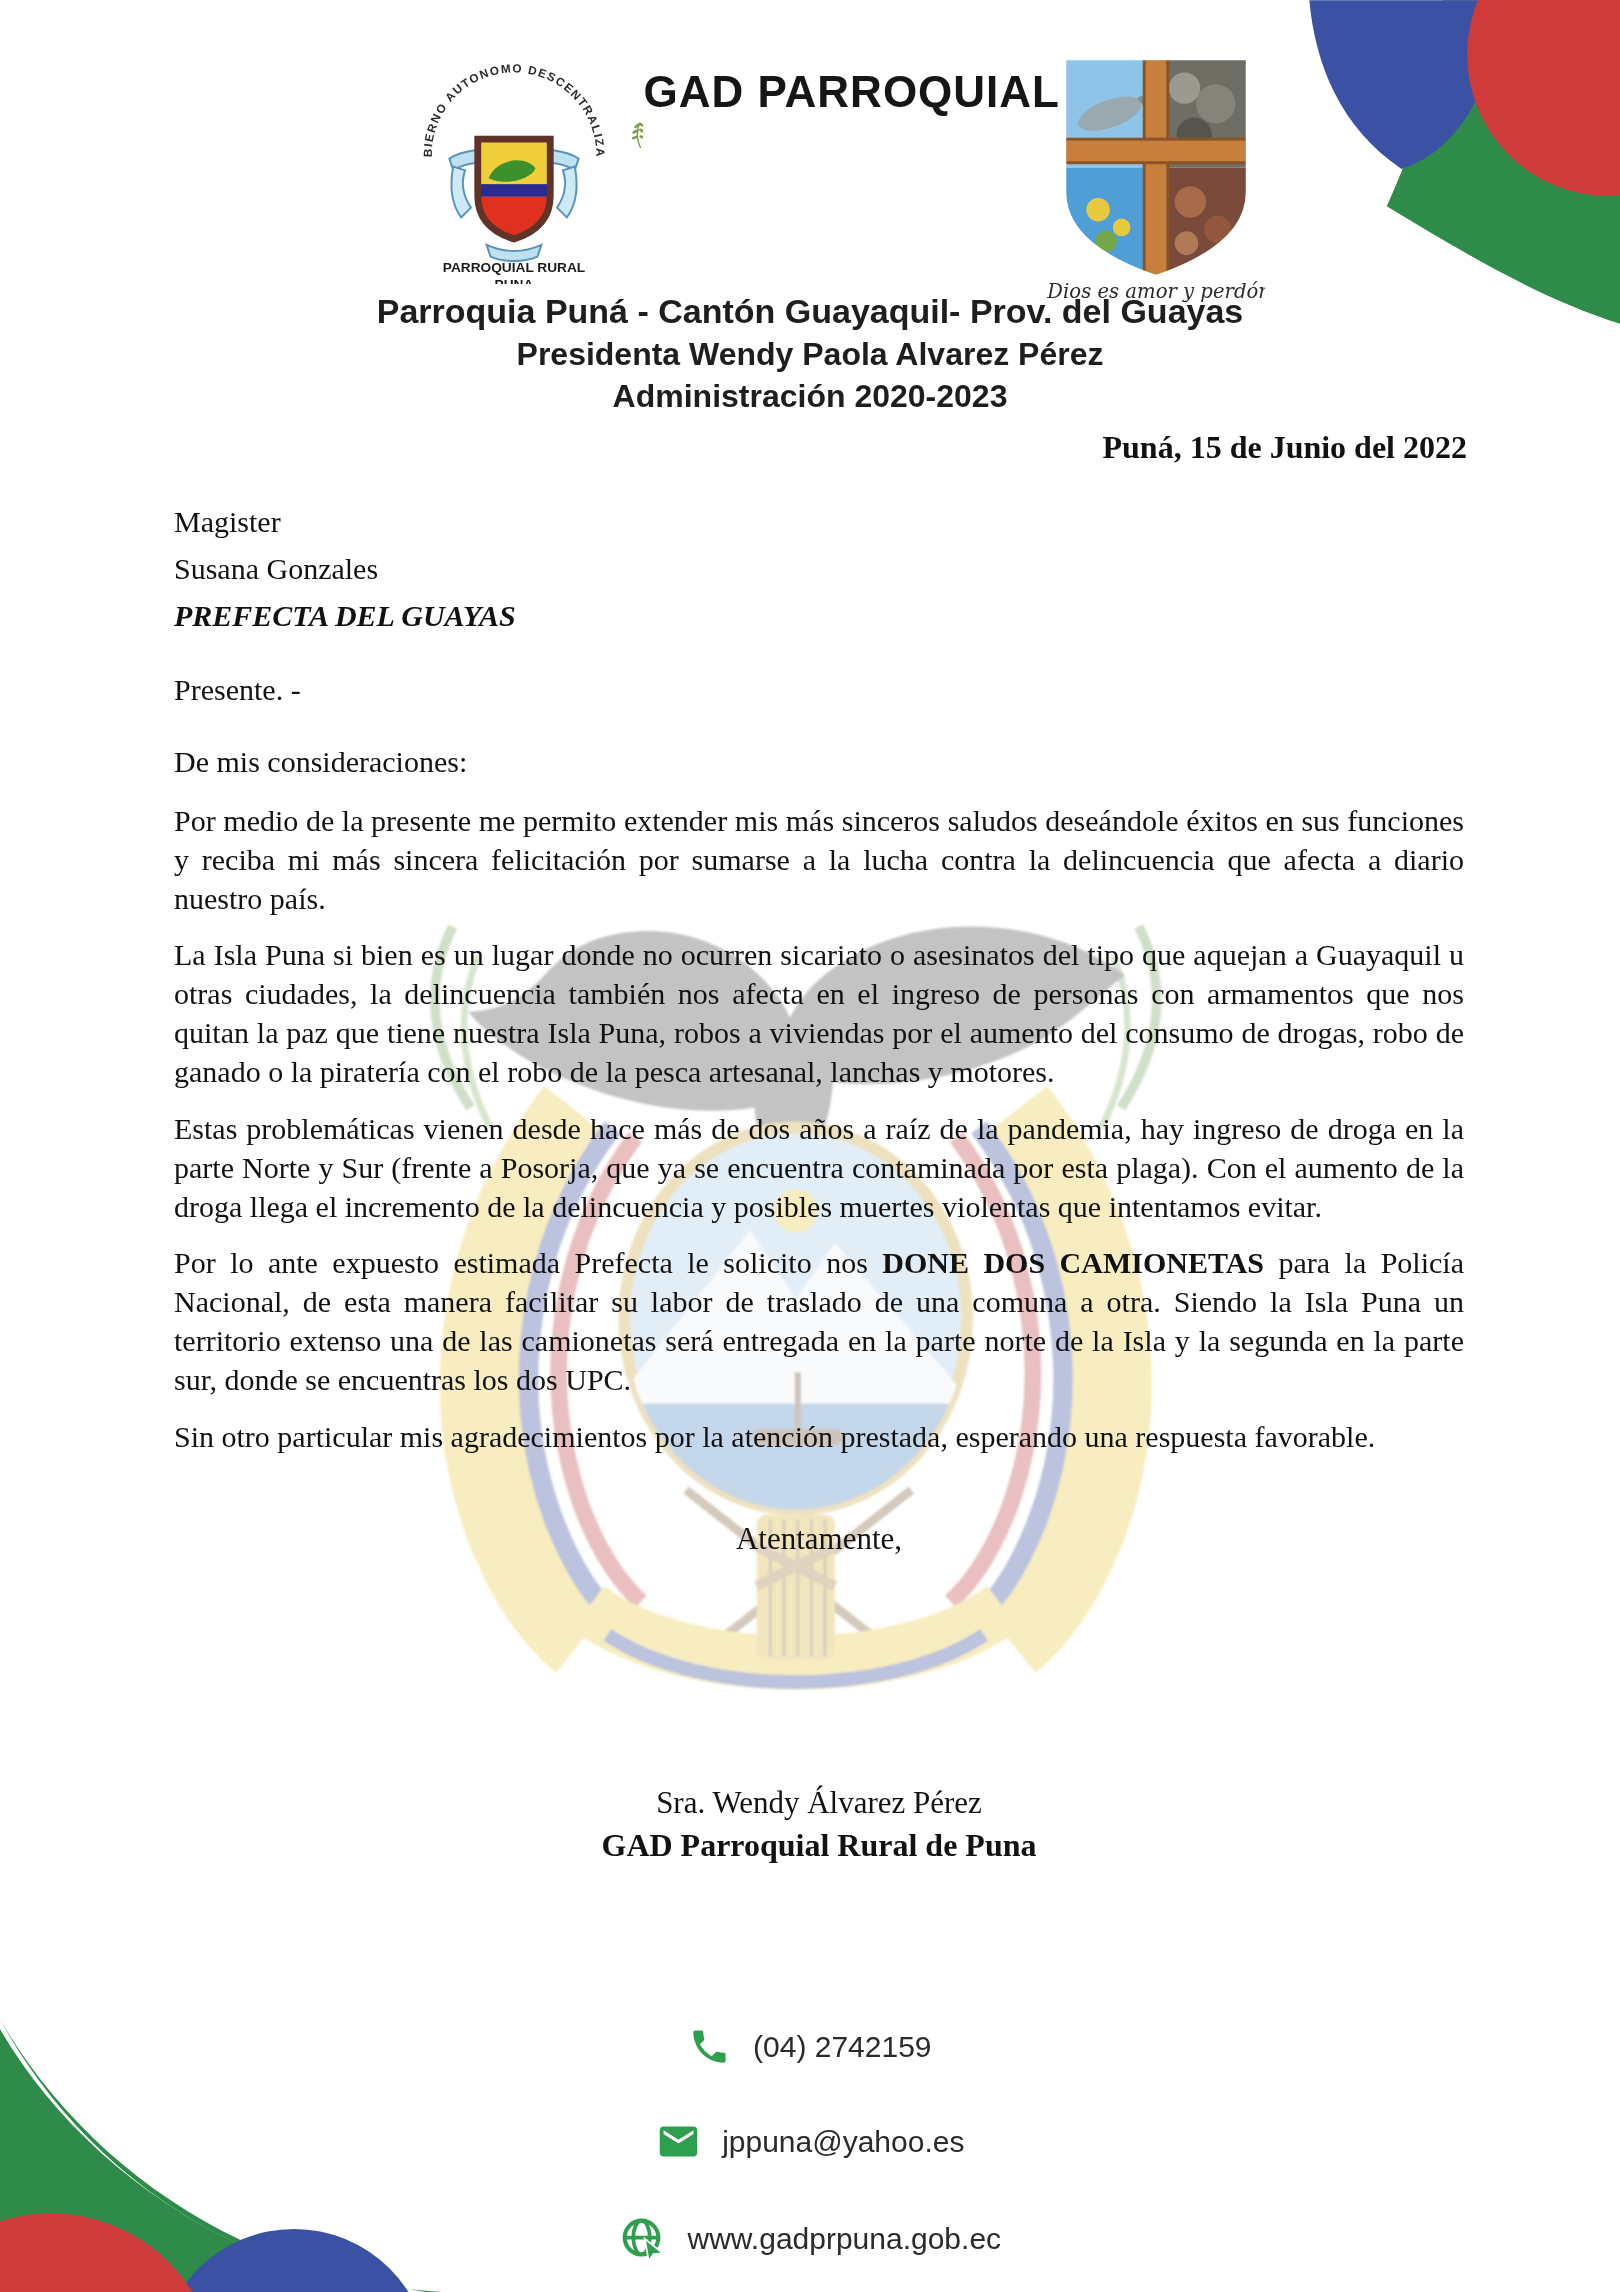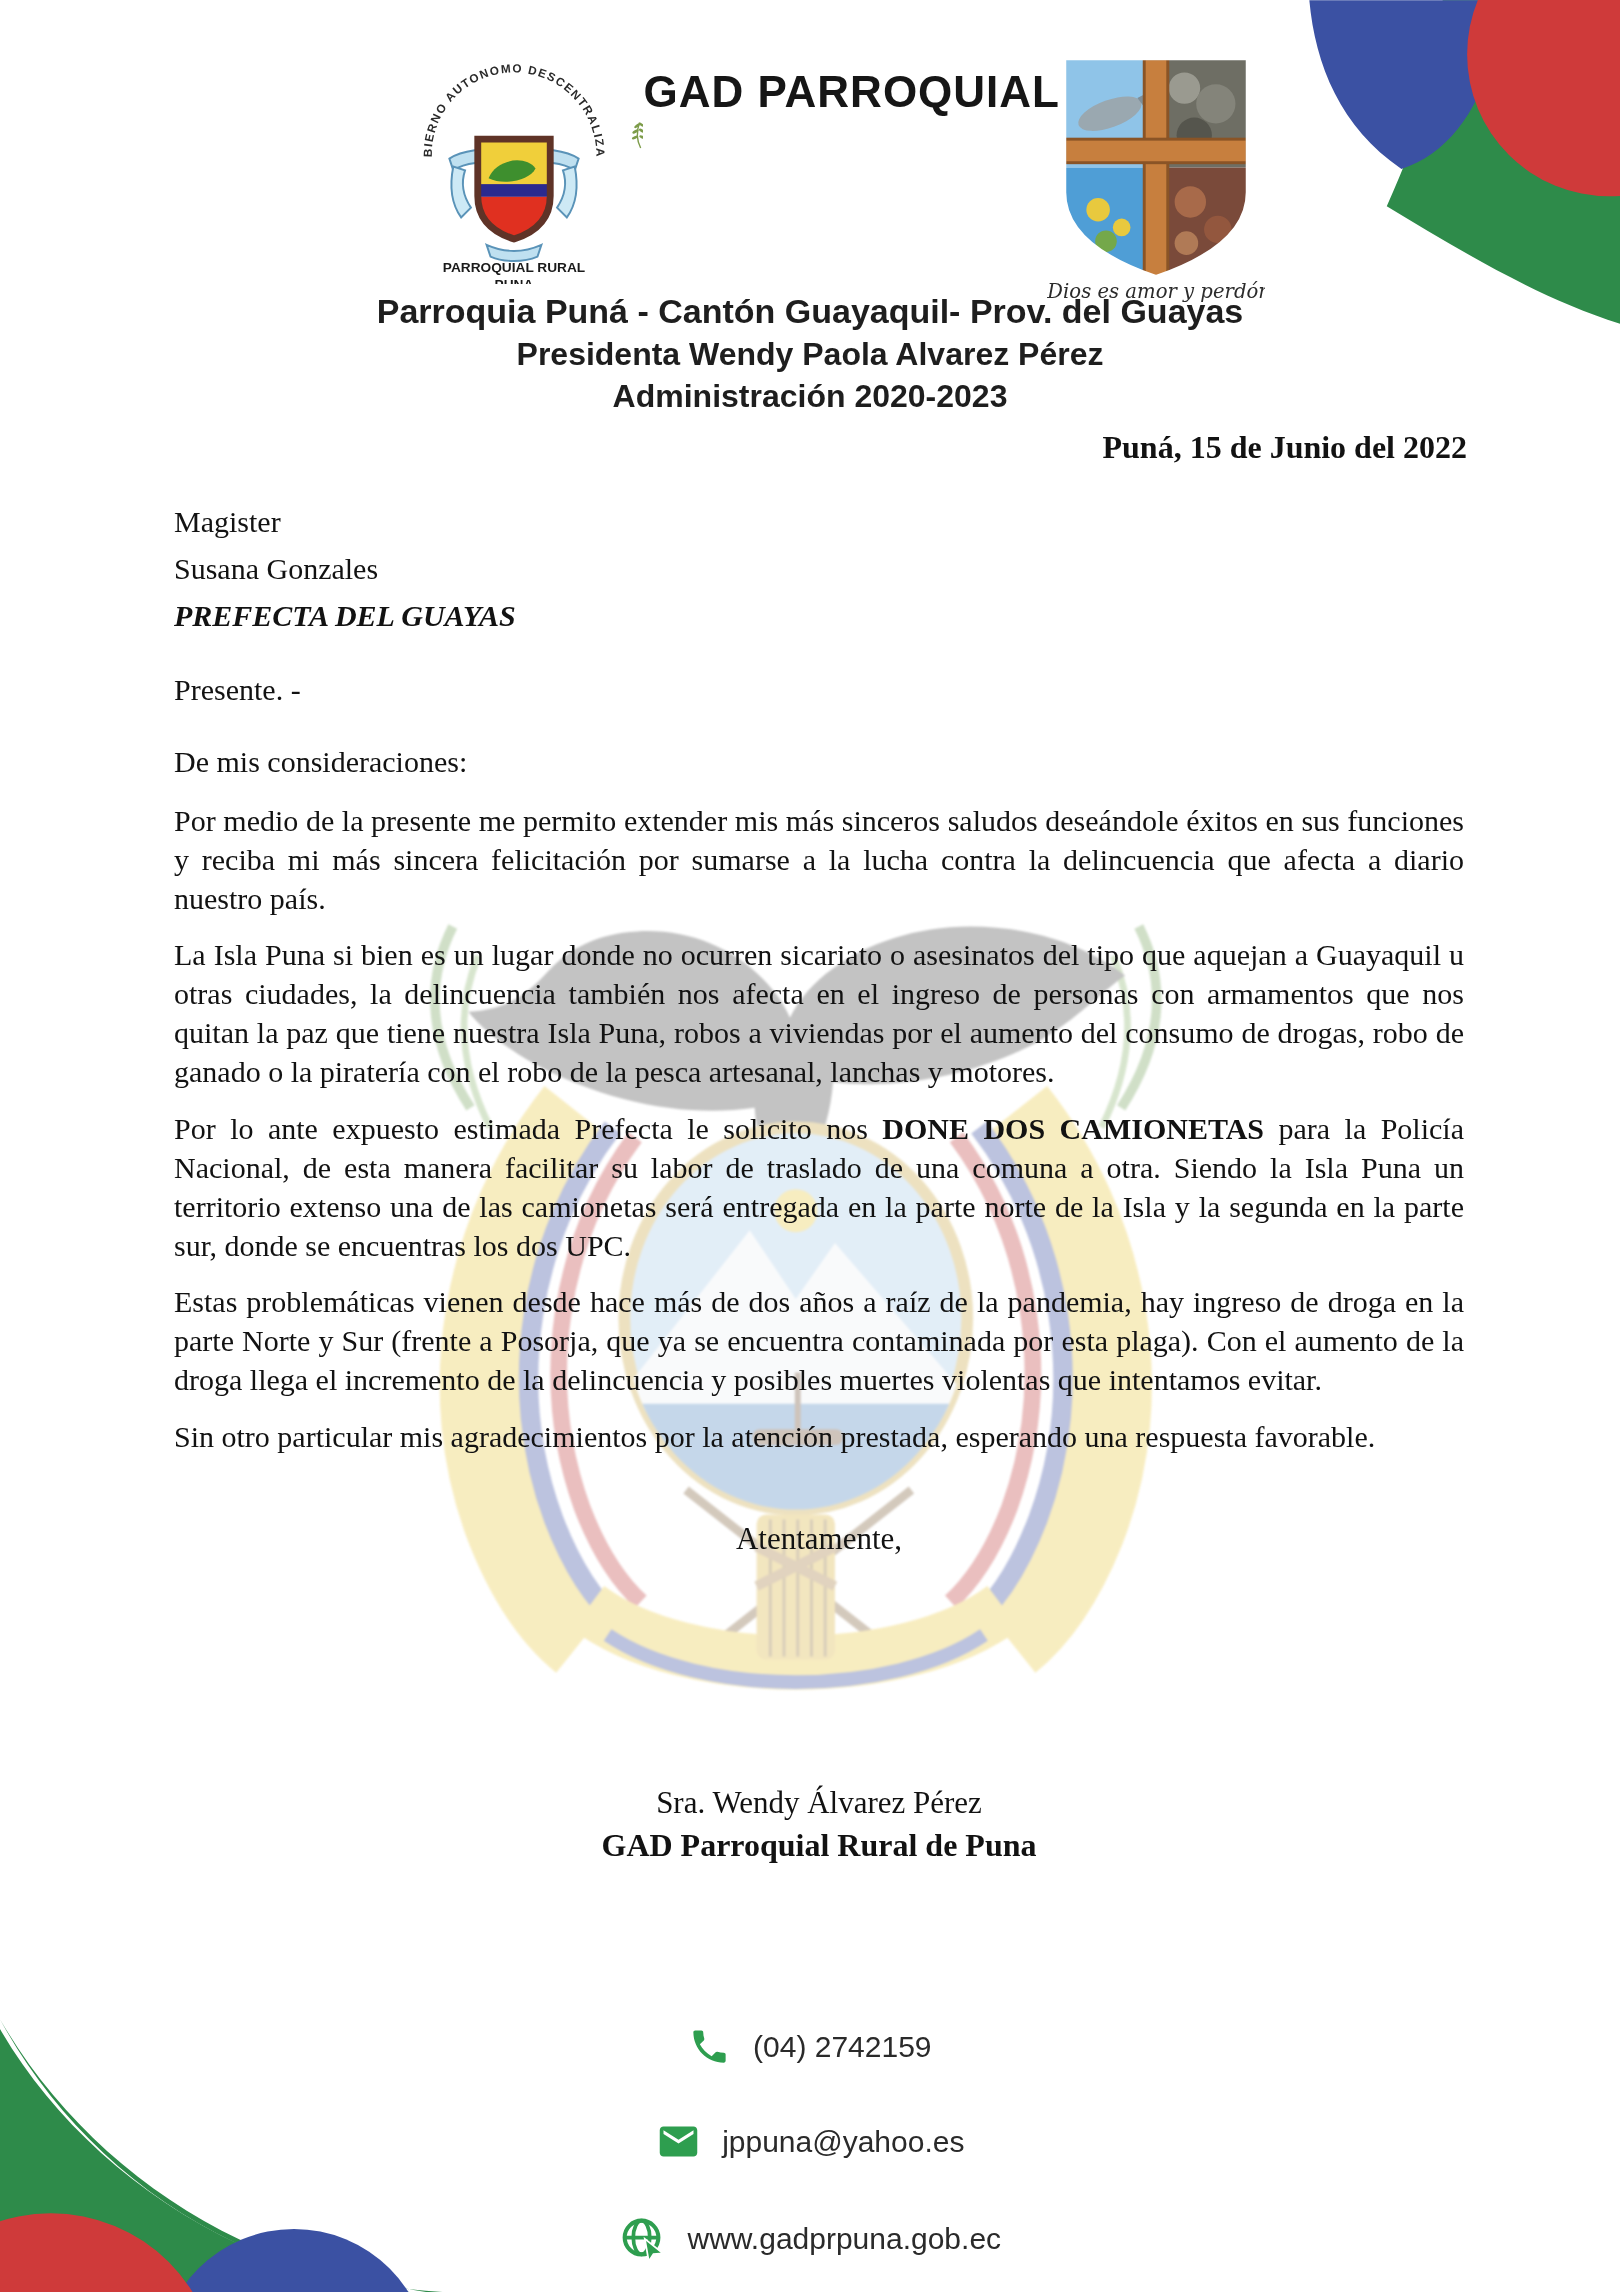--- a/index.html
+++ b/index.html
@@ -209,22 +209,22 @@
       <div class="role">PREFECTA DEL GUAYAS</div>
     </div>
     <div class="sp32"></div>
     <div>Presente. -</div>
     <div class="sp34"></div>
     <div>De mis consideraciones:</div>
     <div class="sp20"></div>
 
     <p>Por medio de la presente me permito extender mis más sinceros saludos deseándole éxitos en sus funciones y reciba mi más sincera felicitación por sumarse a la lucha contra la delincuencia que afecta a diario nuestro país.</p>
     <p>La Isla Puna si bien es un lugar donde no ocurren sicariato o asesinatos del tipo que aquejan a Guayaquil u otras ciudades, la delincuencia también nos afecta en el ingreso de personas con armamentos que nos quitan la paz que tiene nuestra Isla Puna, robos a viviendas por el aumento del consumo de drogas, robo de ganado o la piratería con el robo de la pesca artesanal, lanchas y motores.</p>
+    <p>Estas problemáticas vienen desde hace más de dos años a raíz de la pandemia, hay ingreso de droga en la parte Norte y Sur (frente a Posorja, que ya se encuentra contaminada por esta plaga). Con el aumento de la droga llega el incremento de la delincuencia y posibles muertes violentas que intentamos evitar.</p>
     <p><span>Por lo ante expuesto estimada Prefecta le solicito nos </span><b>DONE DOS CAMIONETAS</b><span> para la Policía Nacional, de esta manera facilitar su labor de traslado de una comuna a otra. Siendo la Isla Puna un territorio extenso una de las camionetas será entregada en la parte norte de la Isla y la segunda en la parte sur, donde se encuentras los dos UPC.</span></p>
-    <p>Estas problemáticas vienen desde hace más de dos años a raíz de la pandemia, hay ingreso de droga en la parte Norte y Sur (frente a Posorja, que ya se encuentra contaminada por esta plaga). Con el aumento de la droga llega el incremento de la delincuencia y posibles muertes violentas que intentamos evitar.</p>
     <p>Sin otro particular mis agradecimientos por la atención prestada, esperando una respuesta favorable.</p>
 
     <div class="closing">Atentamente,</div>
 
     <div class="sigblock">
       <div class="sig-name">Sra. Wendy Álvarez Pérez</div>
       <div class="sig-org">GAD Parroquial Rural de Puna</div>
     </div>
   </div>
 

